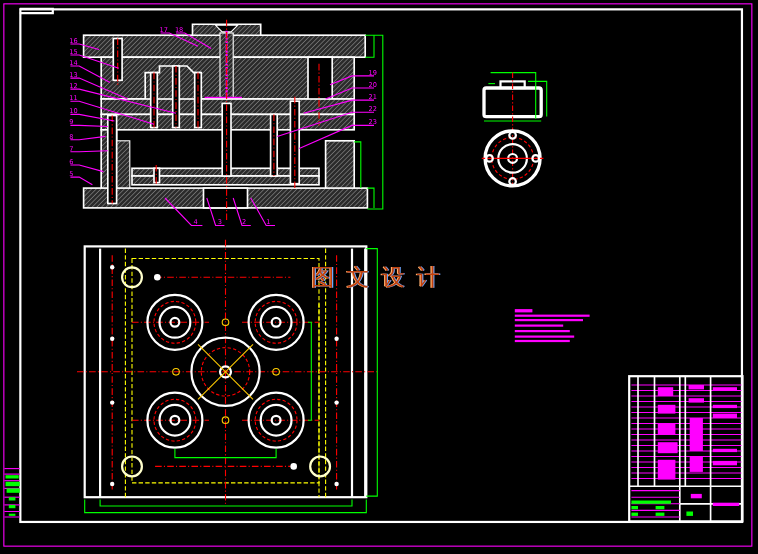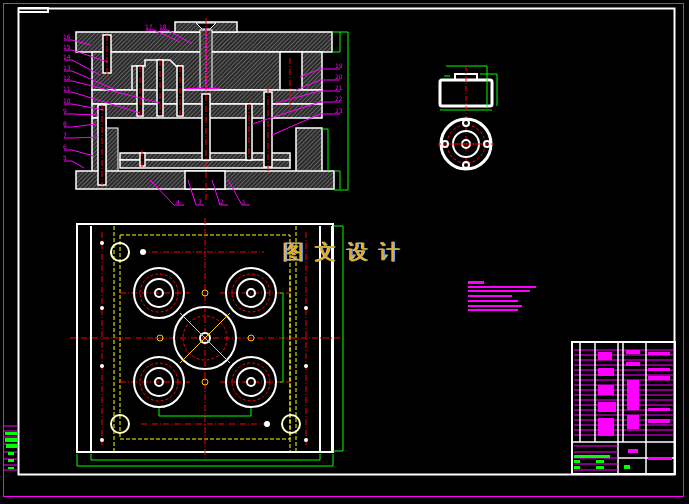--- a/index.html
+++ b/index.html
@@ -1,18 +1,18 @@
 <!DOCTYPE html>
 <html><head>
 <meta charset="utf-8">
 <style>
   html, body { margin:0; padding:0; background:#000; }
   body { width:689px; height:504px; overflow:hidden; position:relative; font-family:"DejaVu Sans", sans-serif; }
   #canvas { position:absolute; left:0; top:0; width:689px; height:504px; }
-  .watermark { position:absolute; left:283px; top:238px; color:#eab308; font-family:"DejaVu Serif", serif; font-size:21px; letter-spacing:11px; white-space:nowrap; text-shadow:1px 0 0 #6fa8ff, -1px 0 0 #ffb070; }
+  .watermark { position:absolute; left:283px; top:238px; color:#c2410c; font-family:"DejaVu Serif", serif; font-size:21px; letter-spacing:11px; white-space:nowrap; text-shadow:1px 0 0 #6fa8ff, -1px 0 0 #ffb070; }
   .lbl { font-family:"DejaVu Sans", sans-serif; font-size:6px; fill:#ff00ff; }
 </style>
 </head>
 <body>
 
 <svg id="canvas" viewBox="0 0 689 504" xmlns="http://www.w3.org/2000/svg">
   <defs>
     <pattern id="hatch" width="3" height="3" patternUnits="userSpaceOnUse" patternTransform="rotate(45)">
       <rect width="3" height="3" fill="#2a2a2a"></rect>
       <line x1="0" y1="0" x2="0" y2="3" stroke="#9a9a9a" stroke-width="1"></line>

